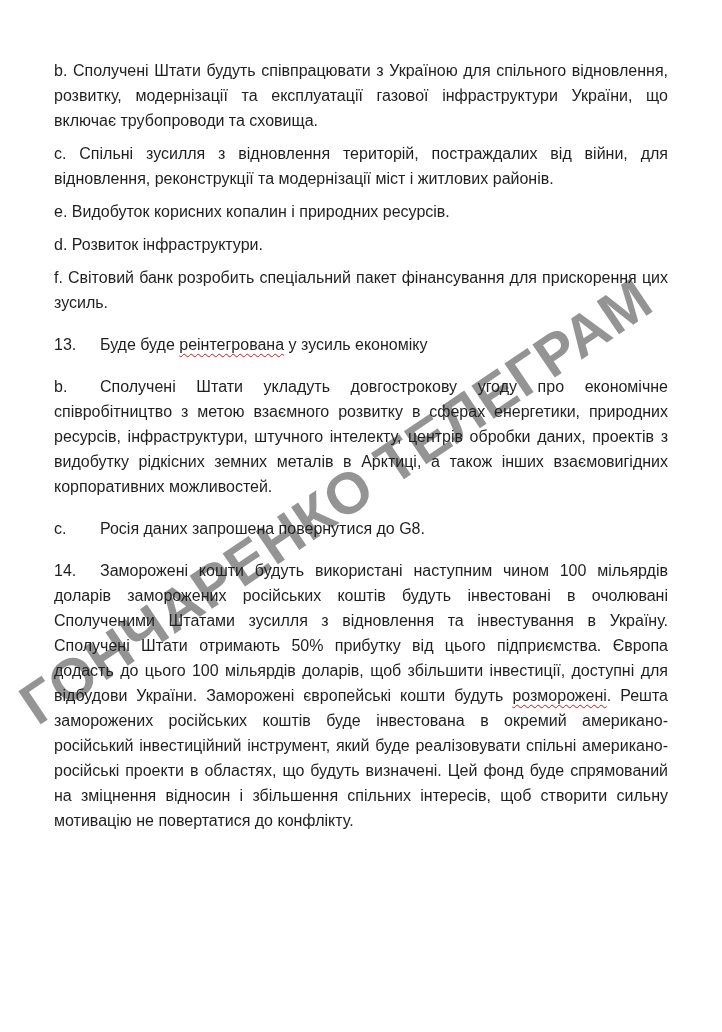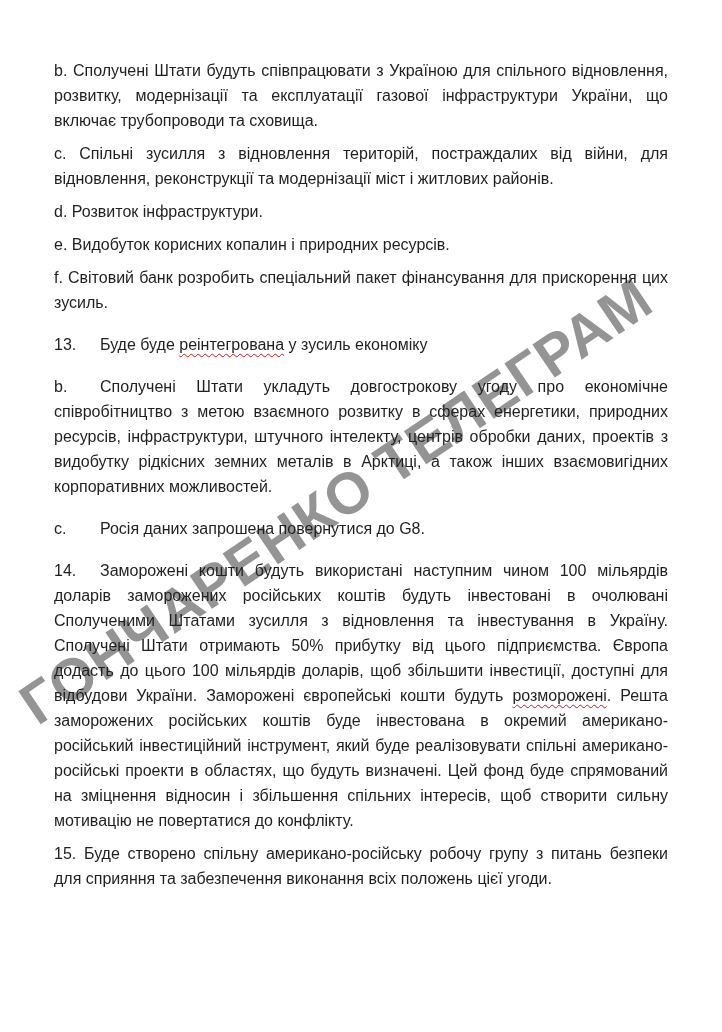--- a/index.html
+++ b/index.html
@@ -57,31 +57,30 @@
 <body>
 
 <div class="watermark">ГОНЧАРЕНКО ТЕЛЕГРАМ</div>
 
 <div class="doc">
 
   <p class="para">b. Сполучені Штати будуть співпрацювати з Україною для спільного відновлення, розвитку, модернізації та експлуатації газової інфраструктури України, що включає трубопроводи та сховища.</p>
 
   <p class="para">c. Спільні зусилля з відновлення територій, постраждалих від війни, для відновлення, реконструкції та модернізації міст і житлових районів.</p>
 
+  <p class="para">e. Видобуток корисних копалин і природних ресурсів.</p>
+
   <p class="para">d. Розвиток інфраструктури.</p>
-
-  <p class="para">e. Видобуток корисних копалин і природних ресурсів.</p>
 
   <p class="para">f. Світовий банк розробить спеціальний пакет фінансування для прискорення цих зусиль.</p>
 
   <p class="para"><span class="mrk">13.</span><span>Буде буде </span><span class="sq">реінтегрована</span><span> у зусиль економіку</span></p>
 
 
   <p class="para"><span class="mrk">b.</span><span>Сполучені Штати укладуть довгострокову угоду про економічне співробітництво з метою взаємного розвитку в сферах енергетики, природних ресурсів, інфраструктури, штучного інтелекту, центрів обробки даних, проектів з видобутку рідкісних земних металів в Арктиці, а також інших взаємовигідних корпоративних можливостей.</span></p>
 
   <p class="para"><span class="mrk">c.</span><span>Росія даних запрошена повернутися до G8.</span></p>
 
   <p class="para"><span class="mrk">14.</span><span>Заморожені кошти будуть використані наступним чином 100 мільярдів доларів заморожених російських коштів будуть інвестовані в очолювані Сполученими Штатами зусилля з відновлення та інвестування в Україну. Сполучені Штати отримають 50% прибутку від цього підприємства. Європа додасть до цього 100 мільярдів доларів, щоб збільшити інвестиції, доступні для відбудови України. Заморожені європейські кошти будуть </span><span class="sq">розморожені</span><span>. Решта заморожених російських коштів буде інвестована в окремий американо-російський інвестиційний інструмент, який буде реалізовувати спільні американо-російські проекти в областях, що будуть визначені. Цей фонд буде спрямований на зміцнення відносин і збільшення спільних інтересів, щоб створити сильну мотивацію не повертатися до конфлікту.</span></p>
 
-  <p class="para">15. Буде створено спільну американо-російську робочу групу з питань безпеки для сприяння та забезпечення виконання всіх положень цієї угоди.</p>
 
 
 </div>
 
 </body></html>

